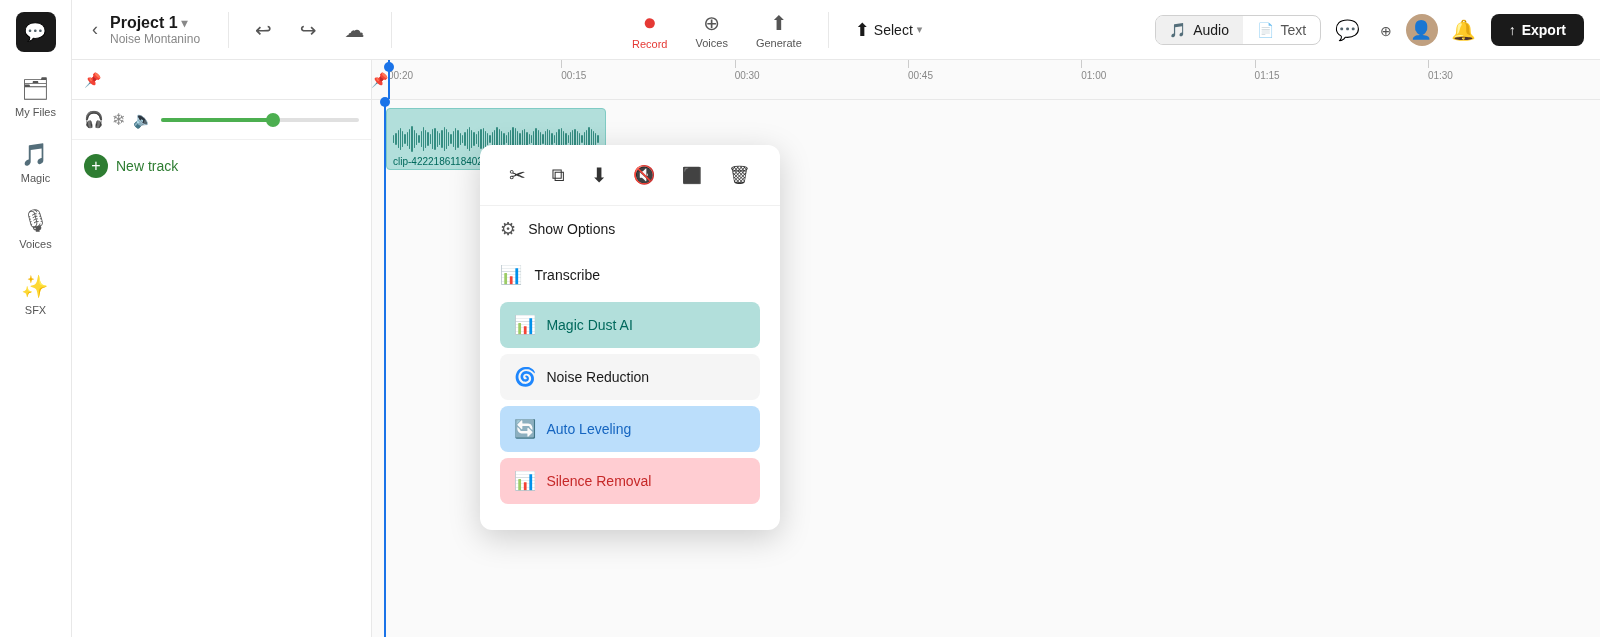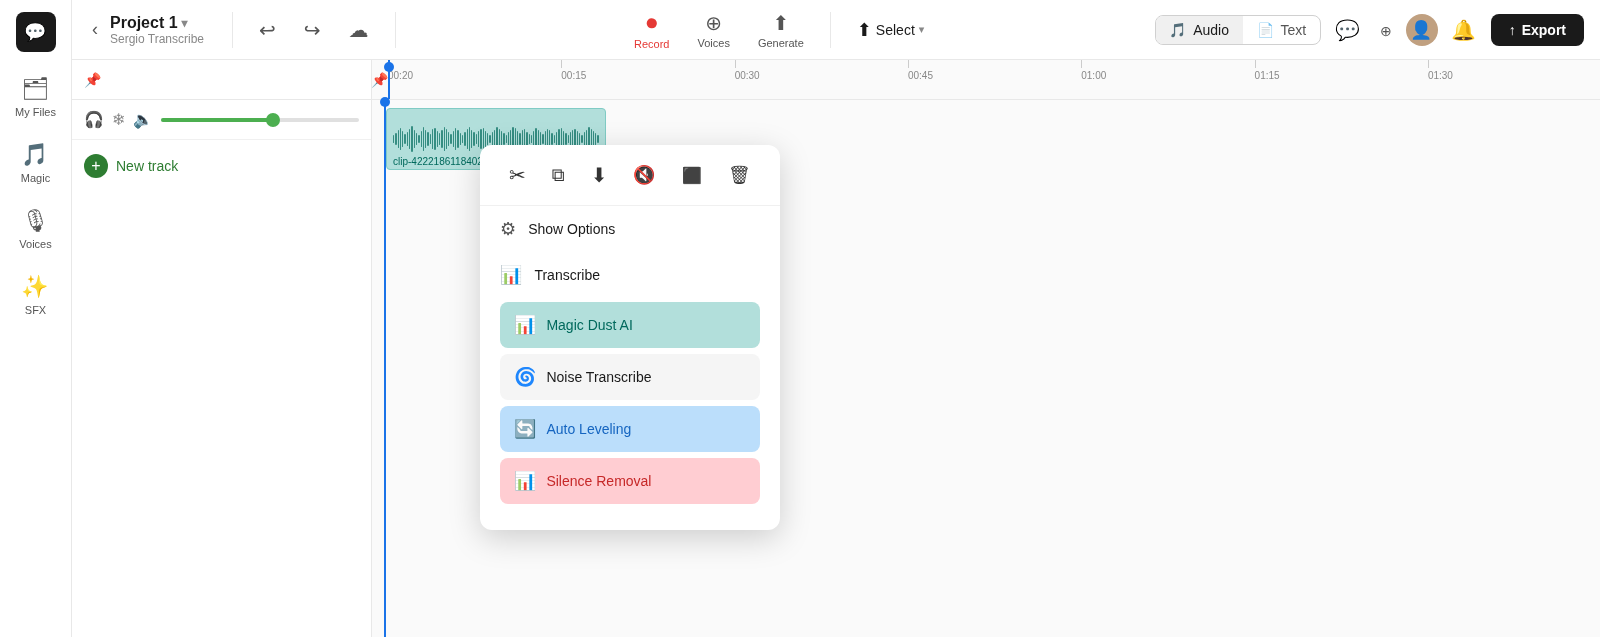--- a/index.html
+++ b/index.html
@@ -153,21 +153,21 @@
   <div class="main">
 
     <div class="header">
       <div class="header-left">
         <button class="header-back">‹</button>
         <div class="project-info">
           <span class="project-name">
             <span>Project 1</span>
             <span style="font-size:12px;color:#888;">▾</span>
           </span>
-          <span class="project-owner">Sergio Transcribe</span>
+          <span class="project-owner">Noise Montanino</span>
         </div>
       </div>
 
       <div class="header-divider"></div>
 
       <button class="header-btn">
         <span class="btn-icon">↩</span>
       </button>
       <button class="header-btn">
         <span class="btn-icon">↪</span>
@@ -428,21 +428,21 @@
 
     <div class="effects-section">
 
       <div class="effect-item effect-magic">
         <span class="effect-icon">📊</span>
         <span class="effect-label">Magic Dust AI</span>
       </div>
 
       <div class="effect-item effect-noise">
         <span class="effect-icon">🌀</span>
-        <span class="effect-label">Noise Transcribe</span>
+        <span class="effect-label">Noise Reduction</span>
       </div>
 
       <div class="effect-item effect-auto">
         <span class="effect-icon">🔄</span>
         <span class="effect-label">Auto Leveling</span>
       </div>
 
       <div class="effect-item effect-silence">
         <span class="effect-icon">📊</span>
         <span class="effect-label">Silence Removal</span>

